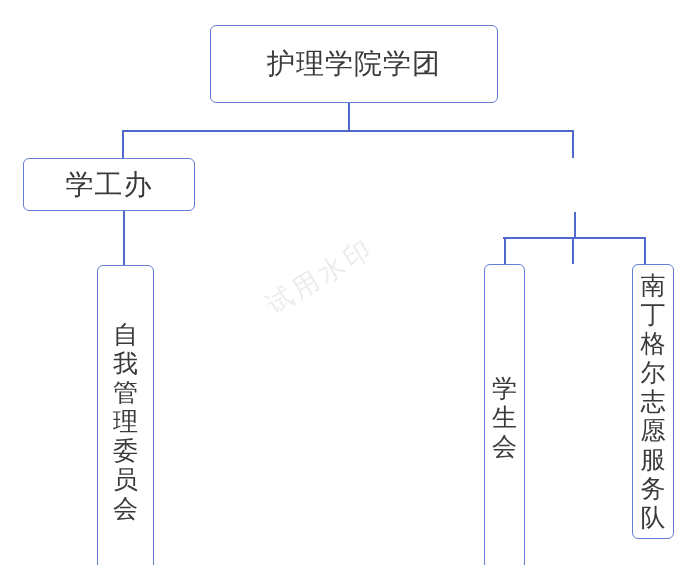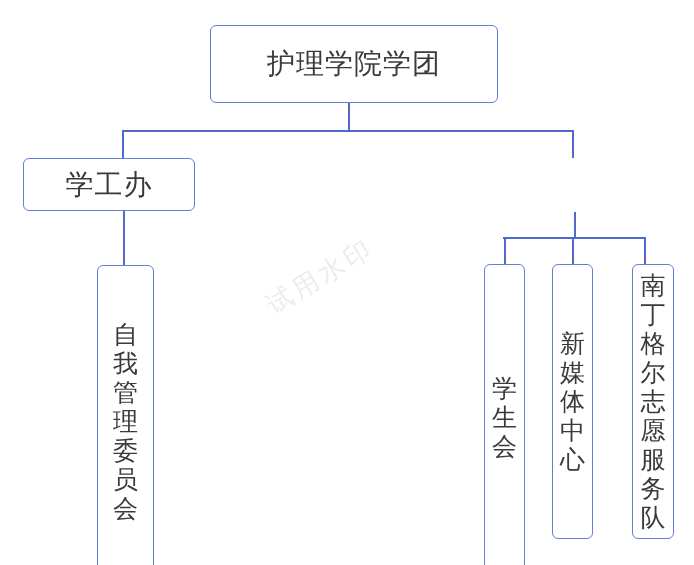--- a/index.html
+++ b/index.html
@@ -86,21 +86,18 @@
 
 
   <div class="node v-node" style="left:97px;top:265px;width:57px;height:312px;">
     <span class="vtxt">自我管理委员会</span>
   </div>
 
   <div class="node v-node" style="left:484px;top:264px;width:41px;height:306px;">
     <span class="vtxt">学生会</span>
   </div>
 
-  <div class="node v-node" style="left:552px;top:264px;width:41px;height:275px;">
-    <span class="vtxt">新媒体中心</span>
-  </div>
 
   <div class="node v-node" style="left:624px;top:264px;width:42px;height:275px;margin-left:8px;">
     <span class="vtxt">南丁格尔志愿服务队</span>
   </div>
 
 </div>
 
 </body></html>

